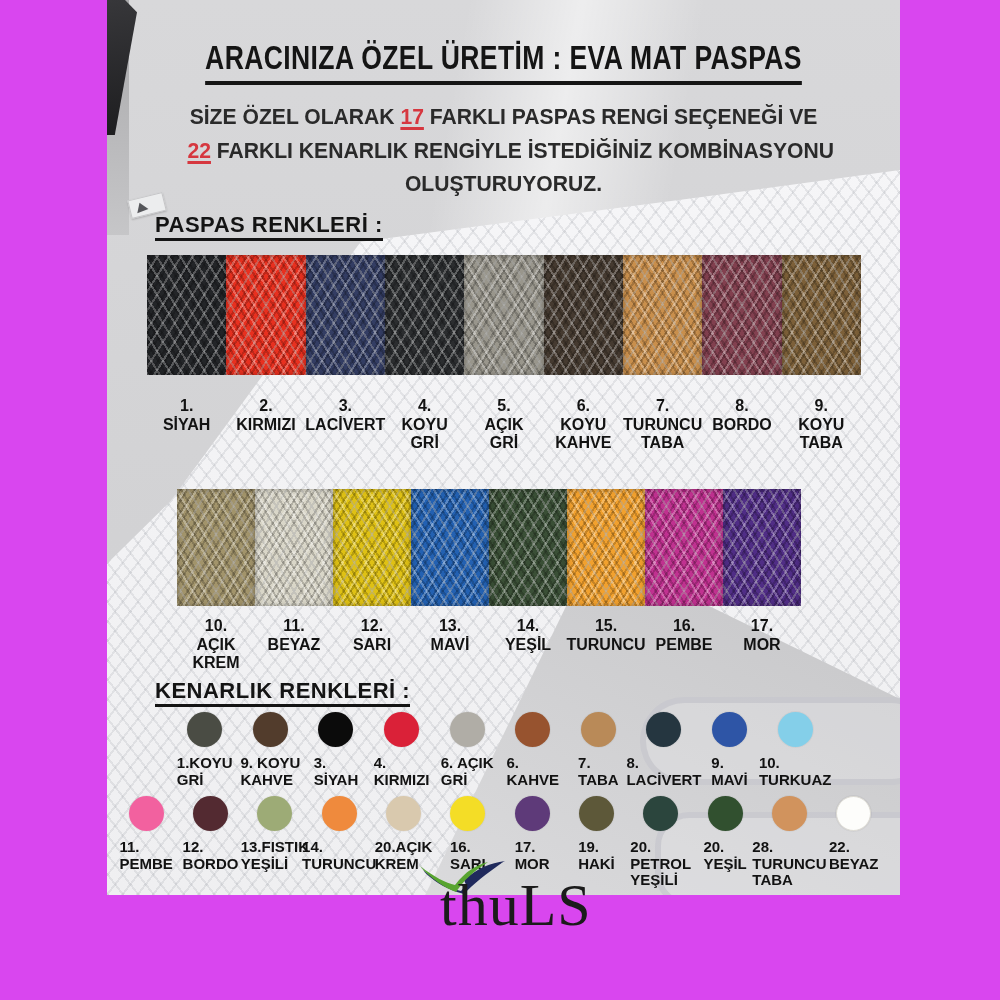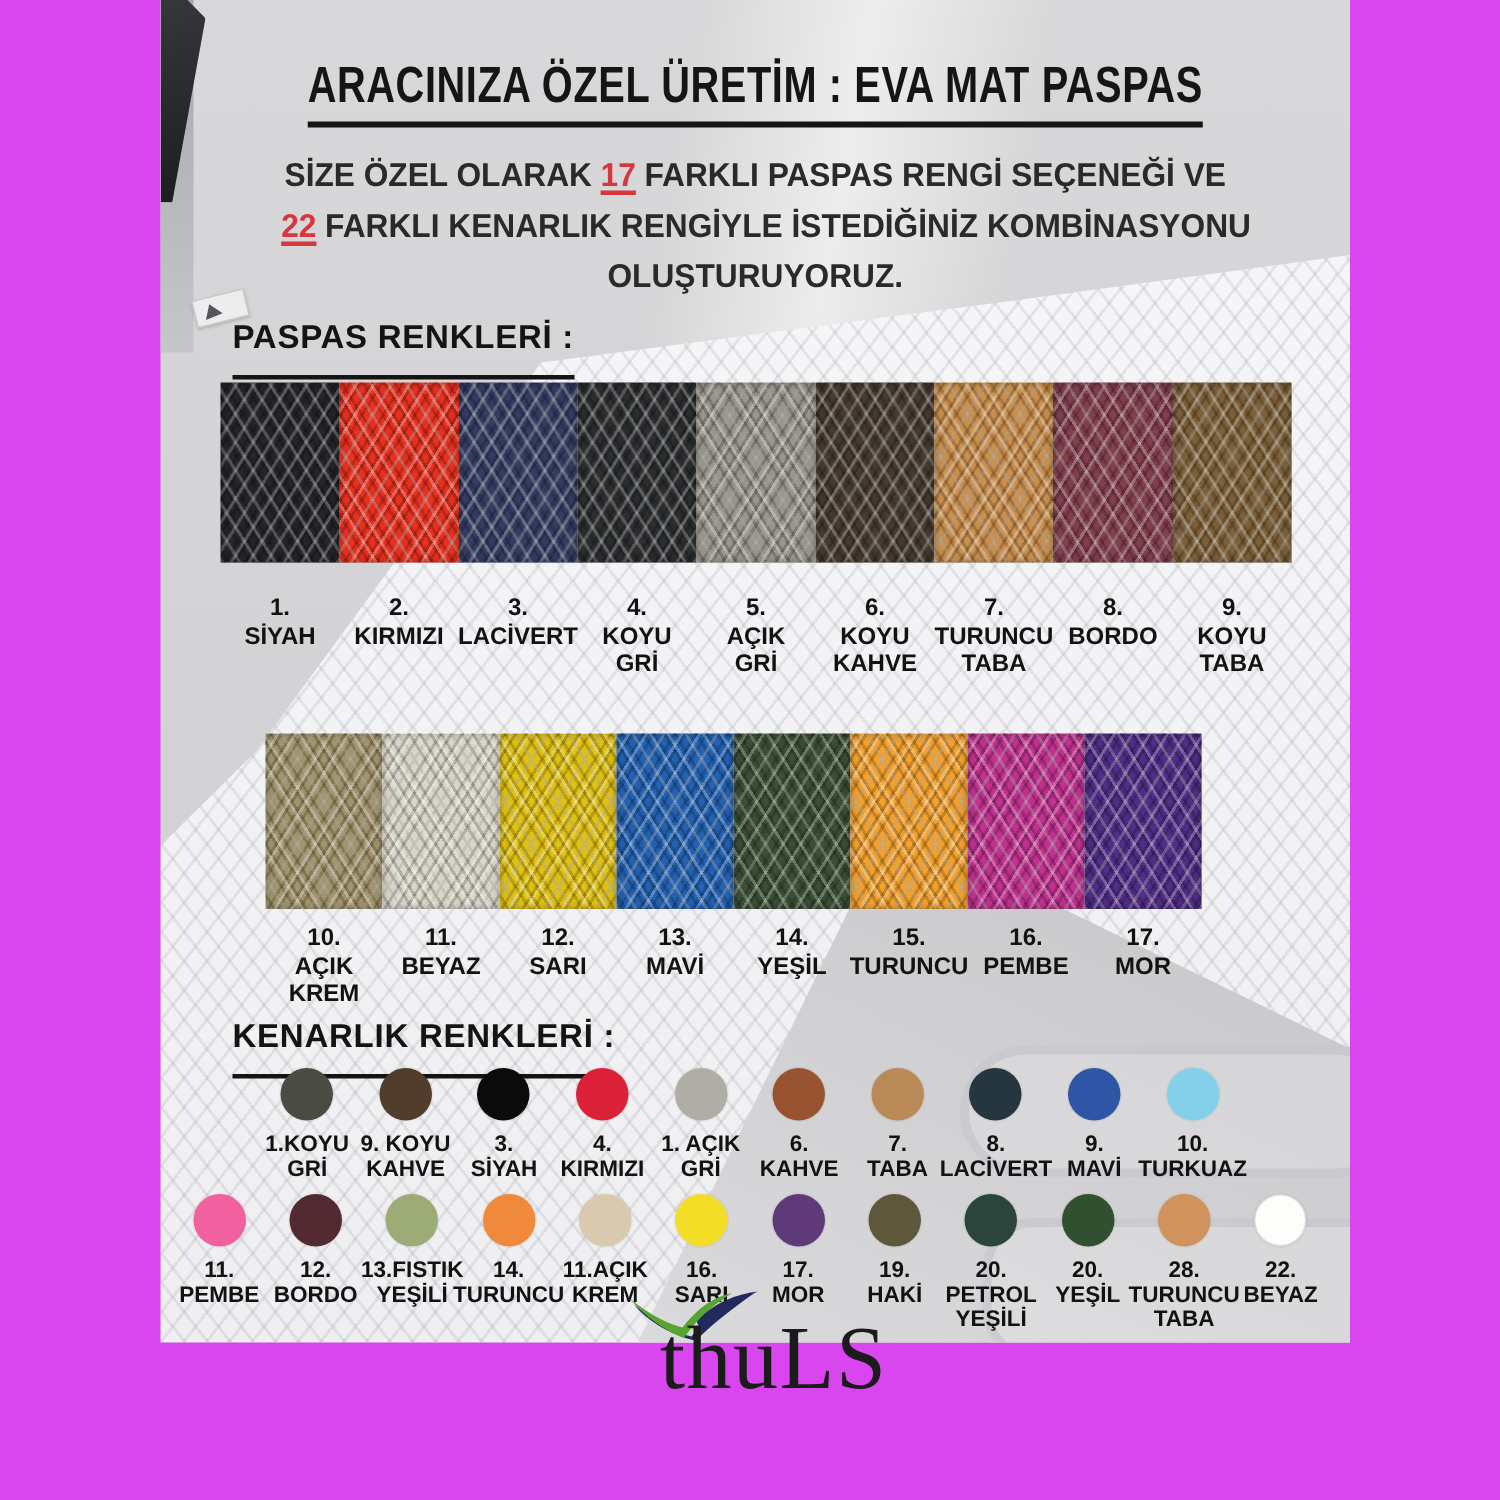--- a/index.html
+++ b/index.html
@@ -36,21 +36,21 @@
   .title{position:absolute;left:0;top:38px;width:100%;text-align:center;transform:scaleX(.78)}
   .title .u{display:inline-block;font-size:34px;font-weight:800;color:#151515;
     border-bottom:4px solid #151515;padding-bottom:4px;letter-spacing:.5px;white-space:nowrap}
 
   .subtitle{position:absolute;left:0;top:100px;width:100%;text-align:center;font-size:22px;font-weight:600;
     color:#2a2a2a;line-height:33.5px;transform:scaleX(.96)}
   .num{color:var(--accent,#d6373f);font-weight:800;text-decoration:underline;
     text-underline-offset:3px;text-decoration-thickness:2.5px;margin:0 6px}
 
   .section-heading{position:absolute;left:48px;font-size:22px;font-weight:800;color:#141414;letter-spacing:.5px}
-  .section-heading .u{display:inline-block;border-bottom:3px solid #141414;padding-bottom:12px;white-space:nowrap}
+  .section-heading .u{display:inline-block;border-bottom:3px solid #141414;padding-bottom:0;white-space:nowrap}
   .heading-paspas{top:212px}
   .heading-kenarlik{top:678px}
 
   
   .mat-row{position:absolute;display:flex}
   .mats-r1{left:40px;top:255px;width:714px}
   .mats-r2{left:70px;top:489px;width:624px}
   .mat-cell{flex:1 1 0;display:flex;flex-direction:column;align-items:center;min-width:0}
   .swatch{width:100%;background-color:var(--c);box-shadow:inset 0 0 6px rgba(0,0,0,.28);
     background-image:
@@ -63,21 +63,21 @@
   .mat-label{margin-top:22px;text-align:center;font-size:16px;font-weight:700;line-height:18.5px;
     color:#121212;white-space:nowrap}
   .mats-r2 .mat-label{margin-top:11px}
 
   
   .edge-row{position:absolute;display:flex}
   .edges-r1{left:65px;top:712px;width:656px}
   .edges-r2{left:7px;top:796px;width:772px}
   .edge-cell{flex:1 1 0;display:flex;flex-direction:column;align-items:center;min-width:0}
   .dot{width:35px;height:35px;border-radius:50%;box-shadow:0 0 0 1px rgba(0,0,0,.04)}
-  .edge-label{margin-top:8px;text-align:center;font-size:15px;font-weight:700;line-height:16.5px;
+  .edge-label{margin-top:8px;font-size:15px;font-weight:700;line-height:16.5px;
     color:#121212;white-space:nowrap}
 
   
   .logo{position:absolute;left:410px;top:852px;width:220px;height:100px}
   .logo svg{position:absolute;left:8px;top:6px;width:90px;height:36px}
   .logo-text{position:absolute;left:30px;top:20px;font-family:"Liberation Serif",serif;font-size:60px;
     color:#1b1b1b;letter-spacing:1px;line-height:1.1}
 </style>
 </head>
 <body>
@@ -270,21 +270,21 @@
         <div class="edge-cell">
           <div class="dot" style="background: rgb(218, 33, 56);"></div>
           <div class="edge-label">
             <div>4.</div>
             <div>KIRMIZI</div>
           </div>
         </div>
         <div class="edge-cell">
           <div class="dot" style="background: rgb(176, 173, 166);"></div>
           <div class="edge-label">
-            <div>1. AÇIK</div>
+            <div>6. AÇIK</div>
             <div>GRİ</div>
           </div>
         </div>
         <div class="edge-cell">
           <div class="dot" style="background: rgb(151, 83, 47);"></div>
           <div class="edge-label">
             <div>6.</div>
             <div>KAHVE</div>
           </div>
         </div>
@@ -342,21 +342,21 @@
         <div class="edge-cell">
           <div class="dot" style="background: rgb(239, 138, 61);"></div>
           <div class="edge-label">
             <div>14.</div>
             <div>TURUNCU</div>
           </div>
         </div>
         <div class="edge-cell">
           <div class="dot" style="background: rgb(217, 201, 174);"></div>
           <div class="edge-label">
-            <div>11.AÇIK</div>
+            <div>20.AÇIK</div>
             <div>KREM</div>
           </div>
         </div>
         <div class="edge-cell">
           <div class="dot" style="background: rgb(244, 221, 38);"></div>
           <div class="edge-label">
             <div>16.</div>
             <div>SARI</div>
           </div>
         </div>

